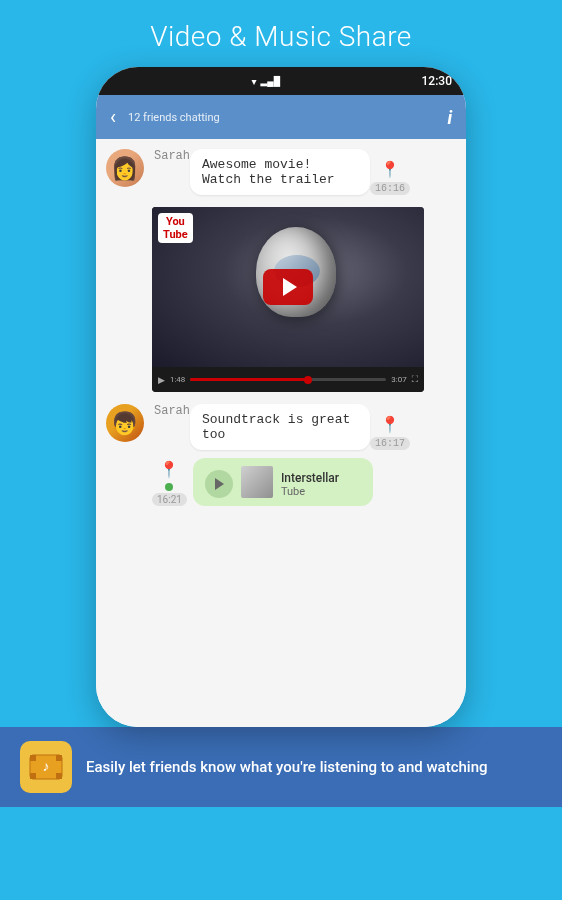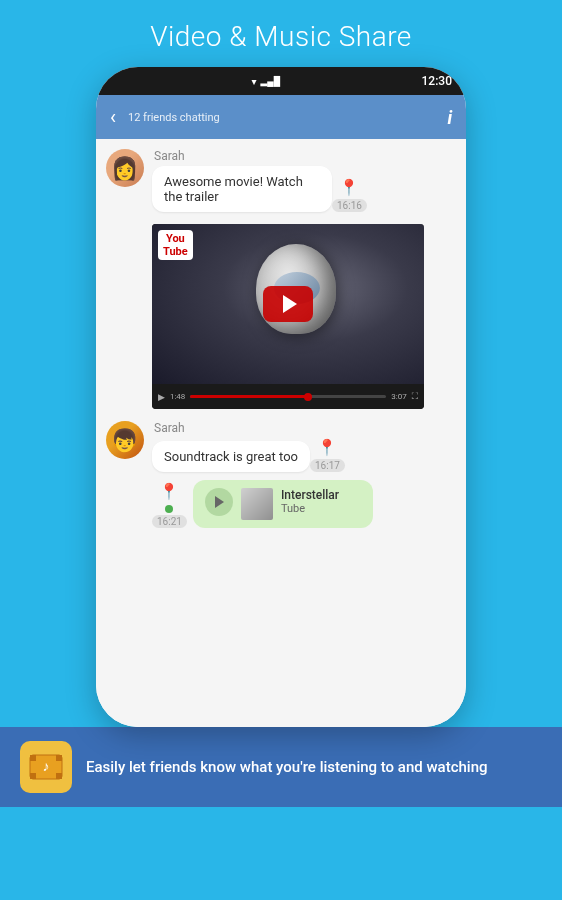--- a/index.html
+++ b/index.html
@@ -136,21 +136,22 @@
     .avatar-james {
       background: linear-gradient(135deg, #e8a020 40%, #c05010 100%);
       display: flex;
       align-items: center;
       justify-content: center;
       font-size: 16px;
     }
 
     .msg-content {
       display: flex;
-      flex-direction: column;
+      flex-direction: row;
+      font-family: Liberation Mono, monospace;
     }
 
     .msg-name {
       font-size: 12px;
       color: #888;
       margin-bottom: 3px;
       margin-left: 2px;
     }
 
     .msg-bubble-row {
@@ -327,21 +328,21 @@
       color: #aaa;
       font-size: 8px;
     }
 
     
     .music-bubble {
       background: #d4f1c4;
       border-radius: 12px;
       padding: 8px 12px;
       display: flex;
-      align-items: flex-start;
+      align-items: flex-end;
       gap: 8px;
       min-width: 180px;
     }
     .music-play-btn {
       width: 28px;
       height: 28px;
       background: rgba(100,160,80,0.3);
       border-radius: 50%;
       display: flex;
       align-items: center;

